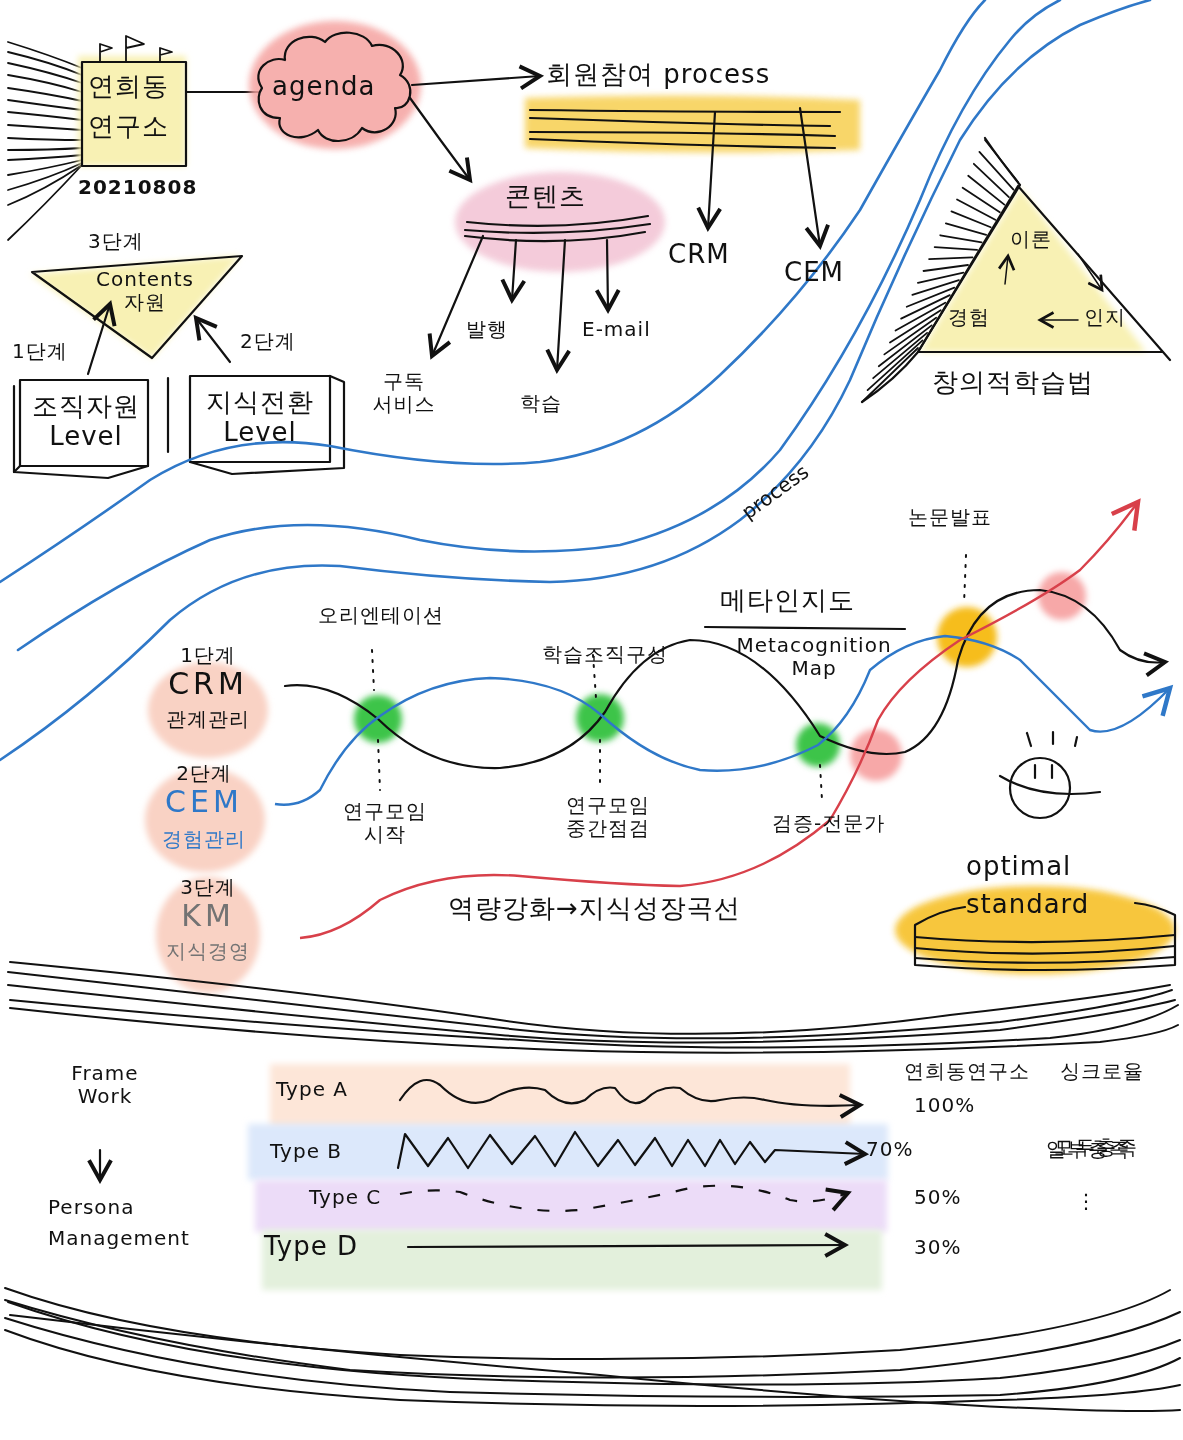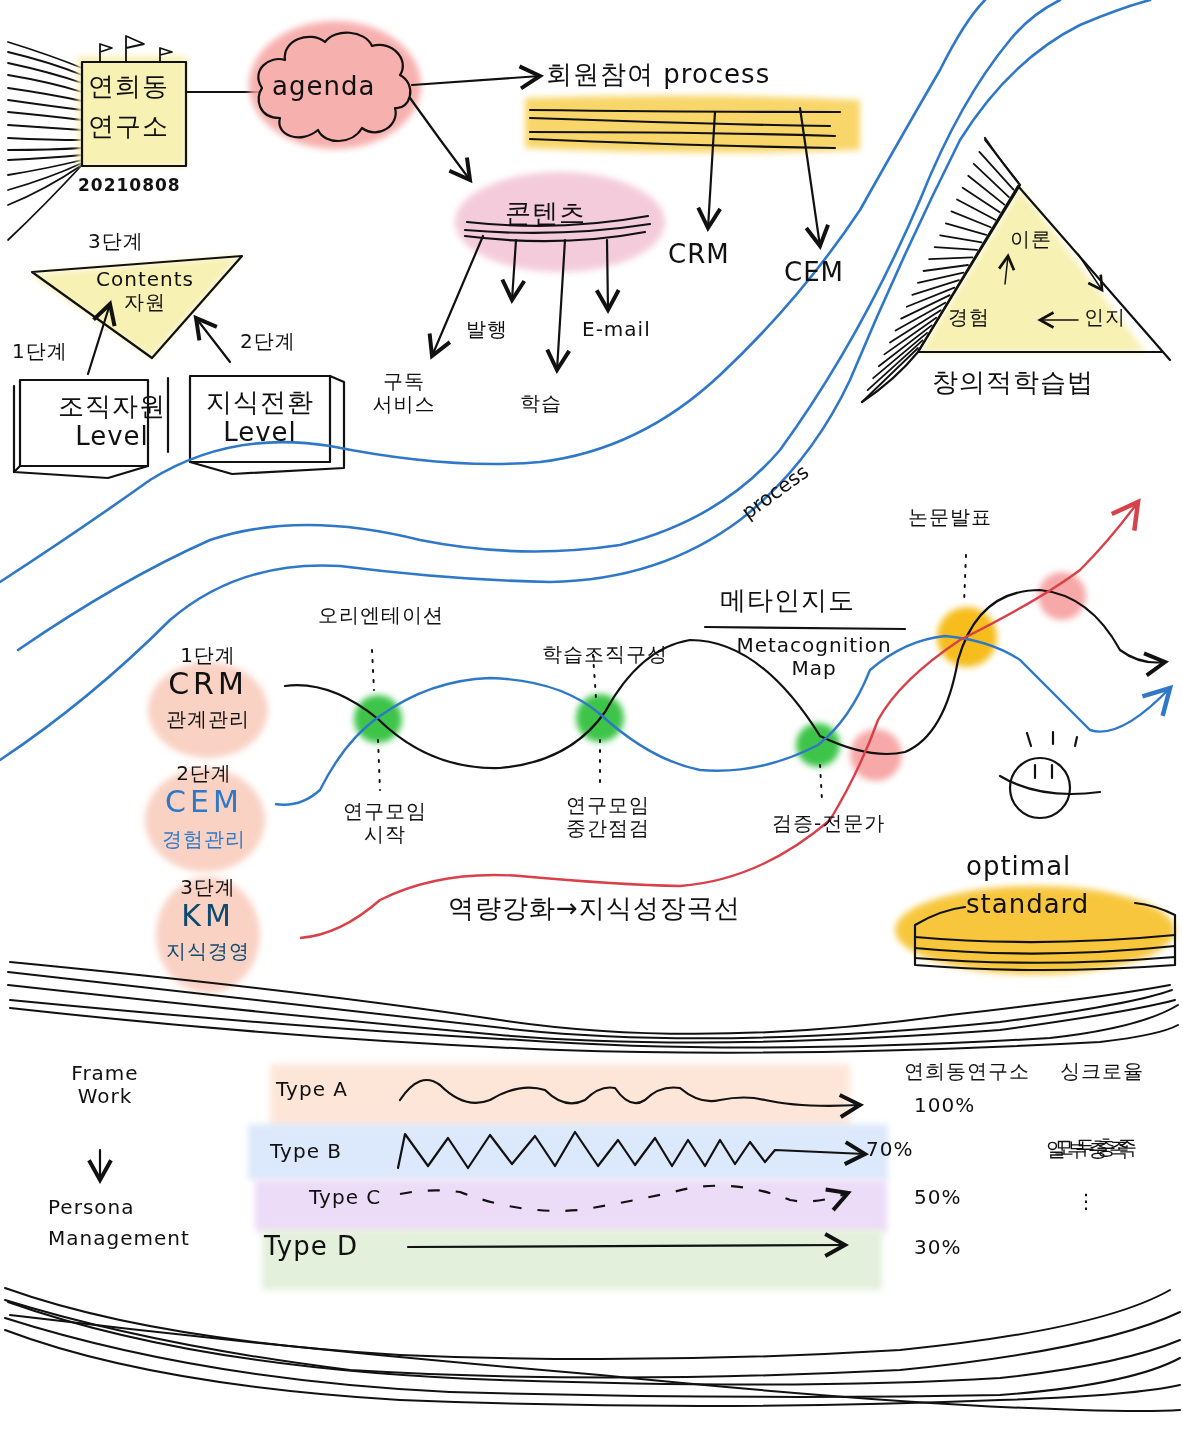--- a/index.html
+++ b/index.html
@@ -4,25 +4,25 @@
 <style>
   html, body { margin: 0; padding: 0; background: #ffffff; }
   body { width: 1183px; height: 1440px; position: relative; overflow: hidden;
          font-family: "DejaVu Sans", sans-serif; color: #111; }
   svg#canvas { position: absolute; left: 0; top: 0; width: 1183px; height: 1440px; }
   .hw { font-family: "DejaVu Sans", sans-serif; fill: #111; }
   .lbl { position: absolute; font-family: "DejaVu Sans", sans-serif; color: #111;
          white-space: nowrap; line-height: 1.15; letter-spacing: 1px; }
   .c { text-align: center; }
   .blue { color: #2f78c8; }
-  .red  { color: #0c4a6e; }
+  .red  { color: #737373; }
   .big  { font-size: 30px; letter-spacing: 4px; }
   .md   { font-size: 26px; }
   .sm   { font-size: 20px; }
-  .xs   { font-size: 17px; }
+  .xs   { font-size: 20px; }
   .ink  { stroke: #111; stroke-width: 2.2; fill: none; stroke-linecap: round; stroke-linejoin: round; }
   .river{ stroke: #2f78c8; stroke-width: 2.6; fill: none; stroke-linecap: round; }
 </style>
 </head>
 <body>
 
 <svg id="canvas" viewBox="0 0 1183 1440" xmlns="http://www.w3.org/2000/svg">
   <defs>
     <filter id="soft" x="-20%" y="-20%" width="140%" height="140%">
         <feGaussianBlur stdDeviation="3"></feGaussianBlur>
@@ -225,34 +225,34 @@
 </div>
 <div class="lbl xs" style="left:78px;top:176px;font-weight:bold;">20210808</div>
 
 <div class="lbl sm" style="left:88px;top:230px;">3단계</div>
 <div class="lbl c sm" style="left:80px;top:268px;width:130px;">
   <div>Contents</div>
   <div>자원</div>
 </div>
 <div class="lbl sm" style="left:12px;top:340px;">1단계</div>
 <div class="lbl sm" style="left:240px;top:330px;">2단계</div>
-<div class="lbl c md" style="left:22px;top:392px;width:128px;margin-left:26px;">
+<div class="lbl c md" style="left:22px;top:392px;width:128px;">
   <div>조직자원</div>
   <div>Level</div>
 </div>
 <div class="lbl c md" style="left:190px;top:388px;width:140px;">
   <div>지식전환</div>
   <div>Level</div>
 </div>
 
 <div class="lbl md" style="left:272px;top:72px;">agenda</div>
 <div class="lbl md" style="left:546px;top:60px;">회원참여 process</div>
 <div class="lbl md" style="left:668px;top:240px;">CRM</div>
 <div class="lbl md" style="left:784px;top:258px;">CEM</div>
-<div class="lbl md" style="left:505px;top:182px;margin-top:17px;">콘텐츠</div>
+<div class="lbl md" style="left:505px;top:182px;">콘텐츠</div>
 <div class="lbl c sm" style="left:372px;top:370px;width:64px;white-space:normal;">구독 서비스</div>
 <div class="lbl sm" style="left:466px;top:318px;">발행</div>
 <div class="lbl sm" style="left:520px;top:392px;">학습</div>
 <div class="lbl sm" style="left:582px;top:318px;">E-mail</div>
 
 <div class="lbl sm" style="left:1010px;top:228px;">이론</div>
 <div class="lbl sm" style="left:1084px;top:306px;">인지</div>
 <div class="lbl sm" style="left:948px;top:306px;">경험</div>
 <div class="lbl md" style="left:932px;top:368px;">창의적학습법</div>
 

